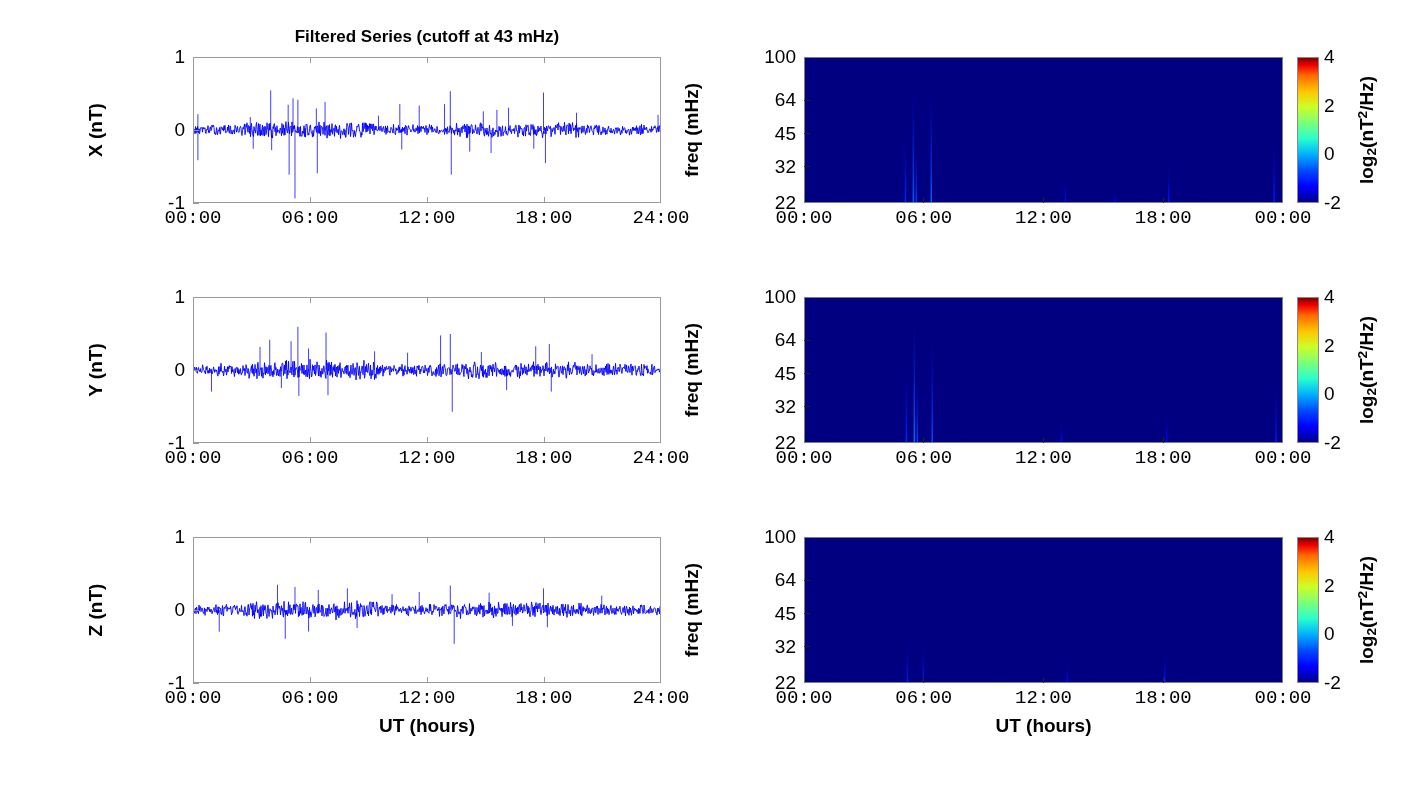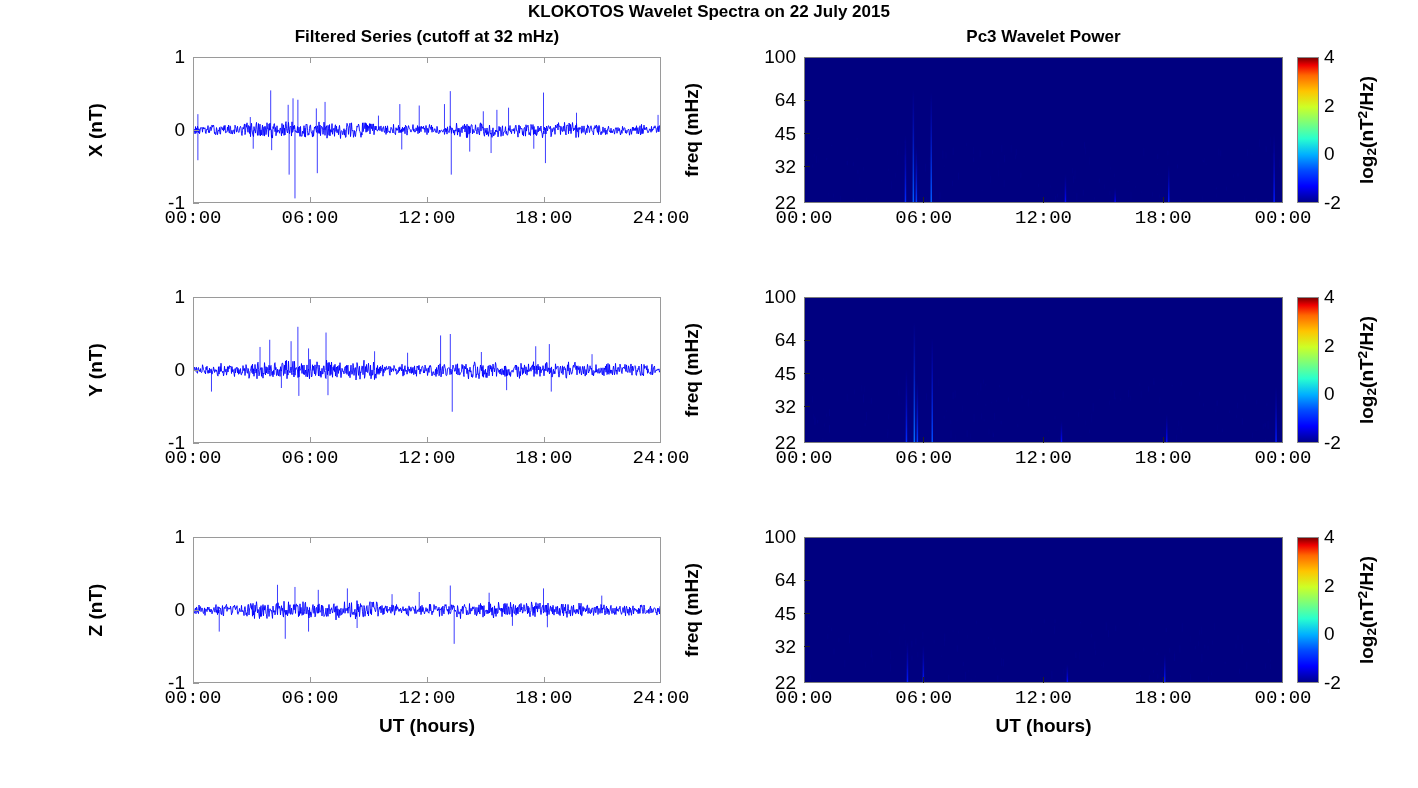--- a/index.html
+++ b/index.html
@@ -118,23 +118,21 @@
       #800000 100%);
   }
   .tickmark { position: absolute; background: #000; }
   svg { display: block; }
 </style>
 </head>
 <body>
 
 <div class="figure">
 
-  <div class="main-title">KLOKOTOS Wavelet Spectra on 22 July 2015</div>
-  <div class="col-title left">Filtered Series (cutoff at 32 mHz)</div>
-  <div class="col-title right">Pc3 Wavelet Power</div>
+  <div class="col-title left">Filtered Series (cutoff at 43 mHz)</div>
 
   <div id="plots">
       <div class="axes" style="left: 193px; top: 57px; width: 468px; height: 146px;">
         <svg width="466" height="144">
           <path d="M0.00,74.03L0.50,71.41L1.00,75.78L1.50,68.57L2.00,75.29L2.50,70.16L3.00,74.08L3.50,68.29L4.00,70.51L4.50,74.68L5.00,70.88L5.50,75.78L6.00,73.16L6.50,69.73L7.00,69.47L7.50,69.82L8.00,69.81L8.50,74.16L9.00,69.15L9.50,70.94L10.00,69.74L10.50,70.60L11.00,69.84L11.50,75.03L12.00,75.56L12.50,71.46L13.00,71.26L13.50,71.79L14.00,67.63L14.50,74.49L15.00,72.60L15.50,74.70L16.00,69.21L16.50,69.02L17.00,72.69L17.50,71.30L18.00,66.99L18.50,69.17L19.00,68.01L19.50,67.07L20.00,69.48L20.50,75.55L21.00,74.23L21.50,76.81L22.00,76.22L22.50,69.57L23.00,72.00L23.50,76.70L24.00,73.44L24.50,72.21L25.00,73.24L25.50,69.49L26.00,75.90L26.50,76.05L27.00,68.74L27.50,69.45L28.00,70.82L28.50,71.89L29.00,69.47L29.50,73.11L30.00,67.74L30.50,71.63L31.00,67.33L31.50,74.69L32.00,74.58L32.50,73.86L33.00,74.13L33.50,69.02L34.00,72.59L34.50,67.02L35.00,74.74L35.50,74.92L36.00,67.81L36.50,68.64L37.00,75.85L37.50,73.58L38.00,72.24L38.50,76.09L39.00,73.95L39.50,72.77L40.00,71.73L40.50,75.71L41.00,67.19L41.50,68.74L42.00,70.44L42.50,74.14L43.00,71.10L43.50,68.28L44.00,73.63L44.50,74.02L45.00,74.49L45.50,70.78L46.00,69.26L46.50,68.34L47.00,70.11L47.50,75.79L48.00,77.52L48.50,72.54L49.00,69.41L49.50,70.93L50.00,68.27L50.50,65.94L51.00,76.62L51.50,74.43L52.00,66.38L52.50,69.23L53.00,64.82L53.50,71.13L54.00,74.28L54.50,67.52L55.00,68.25L55.50,75.51L56.00,68.45L56.50,78.69L57.00,69.66L57.50,65.28L58.00,72.73L58.50,74.91L59.00,76.97L59.50,78.62L60.00,68.63L60.50,72.26L61.00,72.26L61.50,75.10L62.00,67.36L62.50,64.38L63.00,71.42L63.50,77.36L64.00,72.67L64.50,65.50L65.00,77.39L65.50,71.28L66.00,66.16L66.50,77.92L67.00,71.91L67.50,76.99L68.00,70.91L68.50,67.09L69.00,77.58L69.50,72.10L70.00,68.80L70.50,78.07L71.00,68.22L71.50,69.82L72.00,76.58L72.50,72.99L73.00,64.74L73.50,70.59L74.00,70.15L74.50,78.67L75.00,65.94L75.50,72.23L76.00,65.05L76.50,71.28L77.00,71.10L77.50,79.55L78.00,77.20L78.50,80.09L79.00,68.61L79.50,70.59L80.00,65.75L80.50,65.77L81.00,73.68L81.50,69.50L82.00,77.71L82.50,74.05L83.00,67.78L83.50,74.32L84.00,71.91L84.50,72.81L85.00,72.79L85.50,75.25L86.00,70.59L86.50,69.93L87.00,73.38L87.50,77.87L88.00,65.50L88.50,75.26L89.00,71.42L89.50,66.85L90.00,77.37L90.50,70.16L91.00,76.99L91.50,65.62L92.00,63.64L92.50,70.22L93.00,73.41L93.50,75.01L94.00,70.75L94.50,64.36L95.00,71.48L95.50,75.64L96.00,68.51L96.50,68.50L97.00,68.21L97.50,78.06L98.00,63.87L98.50,74.36L99.00,73.25L99.50,67.92L100.00,70.89L100.50,67.33L101.00,71.93L101.50,73.79L102.00,73.56L102.50,73.34L103.00,74.84L103.50,68.53L104.00,75.07L104.50,73.98L105.00,69.18L105.50,73.58L106.00,78.39L106.50,68.40L107.00,77.96L107.50,78.05L108.00,78.30L108.50,73.14L109.00,75.57L109.50,75.11L110.00,67.71L110.50,78.58L111.00,70.15L111.50,79.11L112.00,66.23L112.50,66.53L113.00,66.23L113.50,72.59L114.00,77.28L114.50,75.46L115.00,76.57L115.50,70.67L116.00,67.37L116.50,67.09L117.00,73.03L117.50,75.00L118.00,74.94L118.50,79.06L119.00,72.41L119.50,78.27L120.00,73.50L120.50,69.02L121.00,70.28L121.50,68.07L122.00,71.31L122.50,74.36L123.00,69.47L123.50,67.82L124.00,75.39L124.50,74.03L125.00,63.92L125.50,75.40L126.00,66.99L126.50,77.67L127.00,71.43L127.50,68.26L128.00,68.98L128.50,69.43L129.00,76.33L129.50,72.26L130.00,64.13L130.50,69.26L131.00,77.37L131.50,69.33L132.00,69.56L132.50,67.79L133.00,80.18L133.50,76.11L134.00,67.32L134.50,70.46L135.00,77.27L135.50,66.59L136.00,77.88L136.50,71.63L137.00,74.27L137.50,73.84L138.00,65.61L138.50,76.25L139.00,71.60L139.50,71.58L140.00,70.17L140.50,78.30L141.00,68.29L141.50,66.76L142.00,73.54L142.50,68.11L143.00,74.79L143.50,73.90L144.00,71.39L144.50,76.73L145.00,70.27L145.50,67.42L146.00,73.09L146.50,80.49L147.00,73.28L147.50,72.79L148.00,72.96L148.50,76.47L149.00,76.69L149.50,72.34L150.00,70.71L150.50,77.13L151.00,71.82L151.50,79.33L152.00,79.17L152.50,69.62L153.00,65.32L153.50,66.86L154.00,68.73L154.50,76.38L155.00,70.25L155.50,67.73L156.00,65.16L156.50,78.60L157.00,73.69L157.50,64.82L158.00,71.56L158.50,73.11L159.00,72.35L159.50,79.27L160.00,76.84L160.50,72.57L161.00,76.73L161.50,78.57L162.00,73.09L162.50,72.94L163.00,67.96L163.50,69.13L164.00,68.37L164.50,66.05L165.00,67.97L165.50,72.97L166.00,73.64L166.50,75.73L167.00,79.29L167.50,74.65L168.00,77.07L168.50,64.87L169.00,73.78L169.50,71.99L170.00,64.72L170.50,69.68L171.00,70.74L171.50,64.80L172.00,74.26L172.50,65.60L173.00,73.80L173.50,67.16L174.00,72.70L174.50,68.36L175.00,70.27L175.50,65.61L176.00,75.97L176.50,65.85L177.00,68.82L177.50,70.65L178.00,65.92L178.50,72.68L179.00,68.40L179.50,65.88L180.00,76.73L180.50,71.74L181.00,68.14L181.50,71.89L182.00,68.02L182.50,70.41L183.00,72.70L183.50,72.95L184.00,71.91L184.50,71.11L185.00,68.37L185.50,70.19L186.00,72.70L186.50,69.30L187.00,67.93L187.50,72.00L188.00,73.65L188.50,71.23L189.00,69.64L189.50,68.55L190.00,72.77L190.50,74.41L191.00,72.45L191.50,67.96L192.00,76.41L192.50,69.95L193.00,74.94L193.50,67.80L194.00,72.49L194.50,73.48L195.00,73.45L195.50,73.24L196.00,75.09L196.50,72.72L197.00,69.34L197.50,70.06L198.00,71.05L198.50,73.30L199.00,74.99L199.50,66.31L200.00,74.21L200.50,75.05L201.00,75.55L201.50,76.73L202.00,69.72L202.50,72.26L203.00,70.58L203.50,72.25L204.00,71.09L204.50,67.34L205.00,74.88L205.50,69.13L206.00,74.15L206.50,72.15L207.00,74.85L207.50,70.88L208.00,73.76L208.50,69.18L209.00,73.53L209.50,70.39L210.00,72.40L210.50,69.22L211.00,75.73L211.50,67.24L212.00,68.60L212.50,68.49L213.00,77.14L213.50,72.59L214.00,70.07L214.50,67.62L215.00,69.51L215.50,70.56L216.00,71.07L216.50,73.07L217.00,74.08L217.50,72.65L218.00,71.83L218.50,70.49L219.00,66.59L219.50,73.20L220.00,70.85L220.50,73.95L221.00,74.01L221.50,73.80L222.00,69.84L222.50,70.96L223.00,73.00L223.50,67.56L224.00,75.69L224.50,71.04L225.00,68.68L225.50,74.87L226.00,68.51L226.50,70.86L227.00,73.68L227.50,68.30L228.00,70.39L228.50,69.31L229.00,70.47L229.50,68.21L230.00,71.22L230.50,70.02L231.00,74.45L231.50,70.47L232.00,67.49L232.50,69.83L233.00,76.63L233.50,70.52L234.00,70.44L234.50,74.56L235.00,69.77L235.50,66.50L236.00,69.82L236.50,69.47L237.00,71.60L237.50,67.17L238.00,74.27L238.50,68.97L239.00,72.61L239.50,73.55L240.00,72.71L240.50,70.90L241.00,70.69L241.50,74.14L242.00,74.07L242.50,74.49L243.00,68.36L243.50,70.90L244.00,74.94L244.50,75.41L245.00,75.72L245.50,72.00L246.00,74.44L246.50,72.78L247.00,72.41L247.50,72.28L248.00,72.35L248.50,73.90L249.00,73.85L249.50,72.98L250.00,71.24L250.50,76.43L251.00,73.61L251.50,70.21L252.00,73.94L252.50,70.77L253.00,76.11L253.50,68.83L254.00,72.92L254.50,73.37L255.00,74.61L255.50,73.71L256.00,67.86L256.50,69.77L257.00,69.53L257.50,75.39L258.00,69.91L258.50,71.42L259.00,71.64L259.50,75.14L260.00,72.02L260.50,77.11L261.00,73.06L261.50,71.79L262.00,73.21L262.50,65.12L263.00,70.11L263.50,77.09L264.00,70.30L264.50,74.06L265.00,70.16L265.50,73.02L266.00,78.59L266.50,74.30L267.00,69.74L267.50,69.22L268.00,74.76L268.50,68.28L269.00,67.65L269.50,70.88L270.00,70.27L270.50,66.07L271.00,74.02L271.50,67.85L272.00,68.99L272.50,79.68L273.00,66.26L273.50,79.53L274.00,71.82L274.50,67.90L275.00,76.16L275.50,68.58L276.00,75.05L276.50,69.71L277.00,67.96L277.50,66.55L278.00,67.07L278.50,75.97L279.00,71.32L279.50,72.70L280.00,74.87L280.50,73.27L281.00,72.42L281.50,66.79L282.00,71.24L282.50,73.40L283.00,76.08L283.50,70.35L284.00,69.34L284.50,72.33L285.00,75.35L285.50,76.91L286.00,66.37L286.50,64.81L287.00,73.09L287.50,65.76L288.00,67.31L288.50,70.14L289.00,69.30L289.50,73.62L290.00,76.67L290.50,78.22L291.00,70.19L291.50,74.51L292.00,72.37L292.50,76.80L293.00,69.98L293.50,76.25L294.00,73.62L294.50,78.29L295.00,73.09L295.50,67.08L296.00,74.24L296.50,76.16L297.00,75.05L297.50,76.30L298.00,79.35L298.50,73.19L299.00,69.83L299.50,78.05L300.00,77.47L300.50,74.36L301.00,76.51L301.50,72.02L302.00,74.03L302.50,72.20L303.00,73.43L303.50,72.71L304.00,78.88L304.50,76.10L305.00,68.37L305.50,72.61L306.00,68.95L306.50,71.21L307.00,78.37L307.50,74.91L308.00,70.57L308.50,67.81L309.00,77.79L309.50,74.48L310.00,74.56L310.50,73.35L311.00,72.91L311.50,68.67L312.00,75.70L312.50,73.28L313.00,77.10L313.50,77.11L314.00,75.57L314.50,69.86L315.00,72.54L315.50,72.35L316.00,67.53L316.50,73.83L317.00,73.19L317.50,75.68L318.00,71.30L318.50,72.30L319.00,71.67L319.50,72.94L320.00,70.46L320.50,75.57L321.00,70.95L321.50,67.53L322.00,67.11L322.50,72.48L323.00,72.40L323.50,74.59L324.00,79.13L324.50,69.32L325.00,66.94L325.50,75.16L326.00,68.09L326.50,69.99L327.00,71.21L327.50,70.17L328.00,70.82L328.50,76.76L329.00,73.49L329.50,78.05L330.00,70.51L330.50,69.46L331.00,71.37L331.50,78.17L332.00,66.78L332.50,73.08L333.00,68.09L333.50,68.26L334.00,67.18L334.50,70.76L335.00,76.68L335.50,74.62L336.00,77.05L336.50,77.49L337.00,66.45L337.50,68.66L338.00,71.52L338.50,70.92L339.00,66.54L339.50,76.61L340.00,68.47L340.50,75.80L341.00,71.89L341.50,76.47L342.00,71.62L342.50,77.66L343.00,75.96L343.50,74.21L344.00,68.05L344.50,73.66L345.00,71.42L345.50,69.84L346.00,72.98L346.50,69.35L347.00,68.03L347.50,74.37L348.00,75.10L348.50,79.74L349.00,76.11L349.50,72.73L350.00,75.88L350.50,69.15L351.00,72.25L351.50,70.15L352.00,75.93L352.50,68.03L353.00,70.52L353.50,72.85L354.00,69.15L354.50,67.65L355.00,68.63L355.50,70.60L356.00,70.23L356.50,68.35L357.00,78.70L357.50,77.15L358.00,70.53L358.50,73.71L359.00,72.42L359.50,69.98L360.00,69.45L360.50,70.27L361.00,76.34L361.50,67.12L362.00,69.08L362.50,69.76L363.00,67.16L363.50,66.04L364.00,71.95L364.50,64.66L365.00,68.45L365.50,68.30L366.00,67.90L366.50,76.59L367.00,68.40L367.50,71.20L368.00,72.94L368.50,73.60L369.00,69.05L369.50,68.21L370.00,73.21L370.50,64.37L371.00,70.78L371.50,74.78L372.00,76.99L372.50,68.27L373.00,66.99L373.50,67.23L374.00,67.08L374.50,75.74L375.00,65.09L375.50,65.94L376.00,73.00L376.50,66.48L377.00,75.61L377.50,71.15L378.00,68.80L378.50,64.53L379.00,69.33L379.50,72.86L380.00,70.00L380.50,71.63L381.00,70.50L381.50,67.44L382.00,79.62L382.50,65.50L383.00,73.44L383.50,73.66L384.00,69.84L384.50,79.23L385.00,69.54L385.50,71.43L386.00,69.49L386.50,70.37L387.00,70.34L387.50,75.30L388.00,67.91L388.50,71.85L389.00,74.45L389.50,72.19L390.00,67.90L390.50,71.71L391.00,74.50L391.50,76.53L392.00,72.43L392.50,70.34L393.00,74.84L393.50,66.85L394.00,69.58L394.50,68.10L395.00,71.27L395.50,74.54L396.00,71.18L396.50,69.05L397.00,67.77L397.50,69.91L398.00,73.00L398.50,73.61L399.00,74.39L399.50,76.97L400.00,69.75L400.50,70.89L401.00,67.59L401.50,70.12L402.00,68.82L402.50,66.96L403.00,72.18L403.50,74.38L404.00,68.34L404.50,76.52L405.00,67.41L405.50,68.37L406.00,73.82L406.50,74.52L407.00,76.90L407.50,73.58L408.00,75.45L408.50,73.59L409.00,68.95L409.50,73.91L410.00,74.50L410.50,73.27L411.00,69.97L411.50,76.63L412.00,72.10L412.50,74.53L413.00,76.24L413.50,71.12L414.00,70.77L414.50,68.19L415.00,71.66L415.50,73.54L416.00,72.93L416.50,74.66L417.00,70.20L417.50,74.57L418.00,73.08L418.50,74.69L419.00,72.49L419.50,71.37L420.00,73.07L420.50,76.13L421.00,73.10L421.50,69.91L422.00,70.07L422.50,69.89L423.00,75.24L423.50,71.41L424.00,69.49L424.50,71.97L425.00,73.13L425.50,70.54L426.00,74.08L426.50,76.97L427.00,74.75L427.50,72.33L428.00,75.36L428.50,68.33L429.00,71.51L429.50,72.42L430.00,69.83L430.50,69.78L431.00,70.60L431.50,75.04L432.00,72.16L432.50,75.41L433.00,74.47L433.50,72.69L434.00,71.99L434.50,71.06L435.00,72.77L435.50,77.19L436.00,74.18L436.50,70.92L437.00,73.01L437.50,76.30L438.00,72.18L438.50,69.13L439.00,72.85L439.50,69.35L440.00,72.07L440.50,70.58L441.00,72.82L441.50,69.77L442.00,72.28L442.50,67.72L443.00,75.66L443.50,71.02L444.00,69.62L444.50,75.95L445.00,74.12L445.50,70.93L446.00,67.74L446.50,76.95L447.00,75.61L447.50,66.35L448.00,75.66L448.50,70.66L449.00,75.57L449.50,71.63L450.00,67.12L450.50,71.64L451.00,69.73L451.50,71.32L452.00,71.84L452.50,69.00L453.00,71.55L453.50,73.42L454.00,74.83L454.50,73.37L455.00,73.28L455.50,70.84L456.00,71.78L456.50,71.56L457.00,74.27L457.50,68.38L458.00,73.25L458.50,70.95L459.00,71.84L459.50,70.66L460.00,68.74L460.50,70.10L461.00,67.78L461.50,69.80L462.00,69.82L462.50,74.44L463.00,73.91L463.50,69.49L464.00,68.50L464.50,73.65L465.00,68.09L465.50,67.69L466.00,73.94" fill="none" stroke="#0000ff" stroke-width="0.9"></path>
           <path d="M3.88,72.00L3.88,102.24" stroke="#0000ff" stroke-width="0.9" opacity="0.85" fill="none"></path>
           <path d="M3.88,72.00L3.88,56.16" stroke="#0000ff" stroke-width="0.9" opacity="0.85" fill="none"></path>
           <path d="M56.31,72.00L56.31,59.04" stroke="#0000ff" stroke-width="0.9" opacity="0.85" fill="none"></path>
           <path d="M59.22,72.00L59.22,90.72" stroke="#0000ff" stroke-width="0.9" opacity="0.85" fill="none"></path>
           <path d="M76.70,72.00L76.70,32.40" stroke="#0000ff" stroke-width="0.9" opacity="0.85" fill="none"></path>

